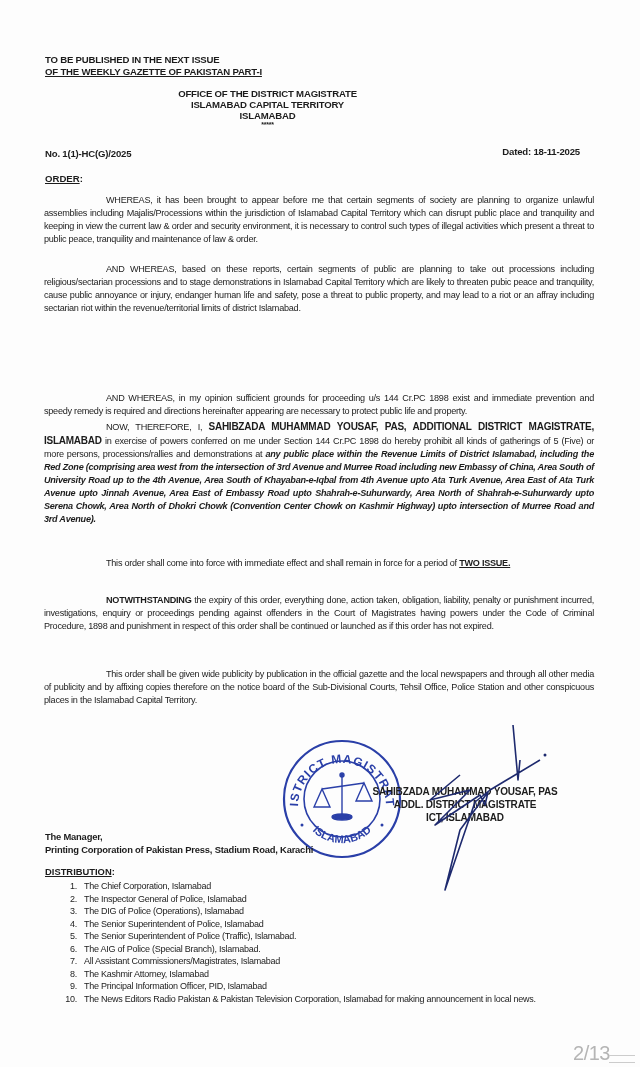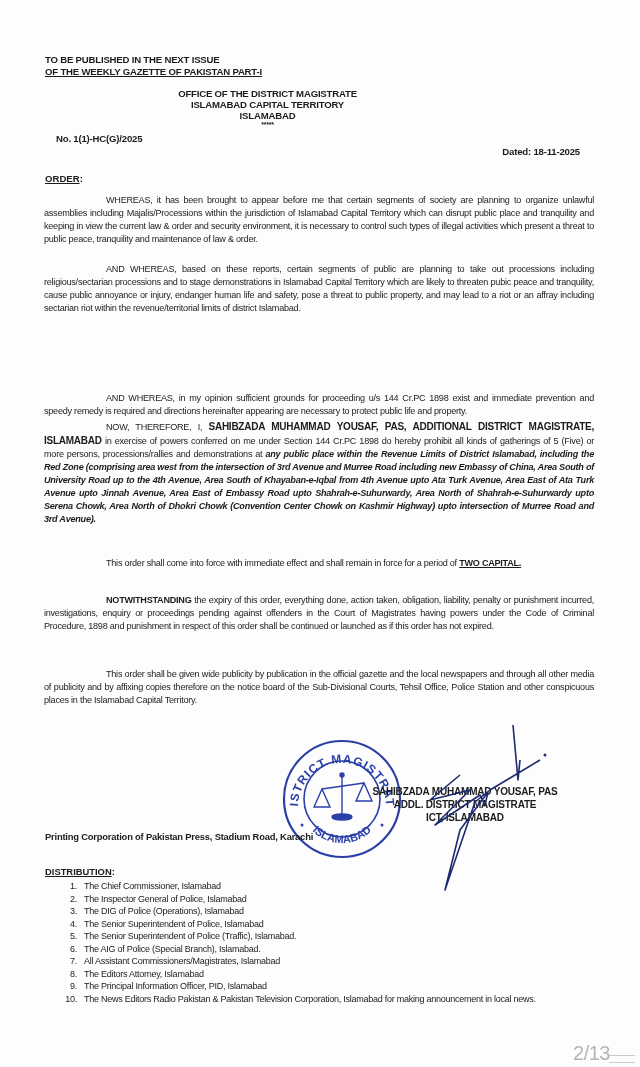--- a/index.html
+++ b/index.html
@@ -5,21 +5,21 @@
   html, body { margin:0; padding:0; }
   body {
     width:640px; height:1067px; background:#fdfdfd; position:relative; overflow:hidden;
     font-family:"Liberation Sans", sans-serif; color:#1c1c1c;
   }
   .page { position:absolute; left:0; top:0; width:640px; height:1067px; }
   .pub { position:absolute; left:45px; top:54px; font-size:9.6px; font-weight:bold; line-height:12px; letter-spacing:-0.2px; }
   .pub .l2 { text-decoration:underline; }
   .office { position:absolute; left:0; width:535px; top:88px; text-align:center; font-size:9.6px; font-weight:bold; line-height:11px; letter-spacing:-0.2px; }
   .office .stars { font-size:7px; line-height:7px; }
-  .no { position:absolute; left:45px; top:133px; font-size:9.6px; font-weight:bold; letter-spacing:-0.2px;margin-left:11px; }
+  .no { position:absolute; left:45px; top:148px; font-size:9.6px; font-weight:bold; letter-spacing:-0.2px; }
   .dated { position:absolute; right:60px; top:146px; font-size:9.6px; font-weight:bold; letter-spacing:-0.2px; }
   .order-h { position:absolute; left:45px; top:173px; font-size:9.6px; font-weight:bold; }
   .order-h u { text-decoration:underline; }
   .body { position:absolute; left:44px; width:550px; font-size:9.1px; line-height:13px; text-align:justify; letter-spacing:-0.25px; }
   .body p { margin:0; text-indent:62px; }
   .b { font-weight:bold; }
   .bi { font-weight:bold; font-style:italic; }
   .ul { text-decoration:underline; font-weight:bold; }
   .given { position:absolute; left:87px; top:727px; font-size:9.1px; letter-spacing:-0.25px; }
   .given .bi { text-decoration:underline; }
@@ -68,21 +68,21 @@
 
   <div class="body" style="top:384px;margin-top:8px;">
     <p>AND WHEREAS, in my opinion sufficient grounds for proceeding u/s 144 Cr.PC 1898 exist and immediate prevention and speedy remedy is required and directions hereinafter appearing are necessary to protect public life and property.</p>
   </div>
 
   <div class="body" style="top:420px;">
     <p><span>NOW, THEREFORE, I, </span><span class="b" style="font-size:10px;">SAHIBZADA MUHAMMAD YOUSAF, PAS, ADDITIONAL DISTRICT MAGISTRATE, ISLAMABAD</span><span> in exercise of powers conferred on me under Section 144 Cr.PC 1898 do hereby prohibit all kinds of gatherings of 5 (Five) or more persons, processions/rallies and demonstrations at </span><span class="bi">any public place within the Revenue Limits of District Islamabad, including the Red Zone (comprising area west from the intersection of 3rd Avenue and Murree Road including new Embassy of China, Area South of University Road up to the 4th Avenue, Area South of Khayaban-e-Iqbal from 4th Avenue upto Ata Turk Avenue, Area East of Ata Turk Avenue upto Jinnah Avenue, Area East of Embassy Road upto Shahrah-e-Suhurwardy, Area North of Shahrah-e-Suhurwardy upto Serena Chowk, Area North of Dhokri Chowk (Convention Center Chowk on Kashmir Highway) upto intersection of Murree Road and 3rd Avenue).</span></p>
   </div>
 
   <div class="body" style="top:557px;">
-    <p><span>This order shall come into force with immediate effect and shall remain in force for a period of </span><span class="ul">TWO CAPITAL.</span></p>
+    <p><span>This order shall come into force with immediate effect and shall remain in force for a period of </span><span class="ul">TWO ISSUE.</span></p>
   </div>
 
   <div class="body" style="top:594px;">
     <p><span class="b">NOTWITHSTANDING</span><span> the expiry of this order, everything done, action taken, obligation, liability, penalty or punishment incurred, investigations, enquiry or proceedings pending against offenders in the Court of Magistrates having powers under the Code of Criminal Procedure, 1898 and punishment in respect of this order shall be continued or launched as if this order has not expired.</span></p>
   </div>
 
   <div class="body" style="top:668px;">
     <p>This order shall be given wide publicity by publication in the official gazette and the local newspapers and through all other media of publicity and by affixing copies therefore on the notice board of the Sub-Divisional Courts, Tehsil Office, Police Station and other conspicuous places in the Islamabad Capital Territory.</p>
   </div>
 
@@ -117,29 +117,30 @@
     <div>ADDL. DISTRICT MAGISTRATE</div>
     <div>ICT, ISLAMABAD</div>
   </div>
 
   <svg class="signature" viewBox="0 0 170 175">
     <path d="M113 5 L118 60 L120 40 M60 55 L30 80 L70 70 L35 105 L80 75 L85 85 L88 72 L60 110 L45 170 L75 82 L90 70 L140 40" fill="none" stroke="#1e2a6e" stroke-width="1.6" stroke-linejoin="round"></path>
     <circle cx="145" cy="35" r="1.5" fill="#1e2a6e"></circle>
   </svg>
 
   <div class="mgr">
+    <div>The Manager,</div>
     <div>Printing Corporation of Pakistan Press, Stadium Road, Karachi</div>
   </div>
 
   <div class="dist-h"><span>DISTRIBUTION</span><b>:</b></div>
 
   <div class="dist">
     <div class="row">
         <span class="num">1.</span>
-        <span class="txt">The Chief Commissioner, Islamabad</span>
+        <span class="txt">The Chief Corporation, Islamabad</span>
       </div>
     <div class="row">
         <span class="num">2.</span>
         <span class="txt">The Inspector General of Police, Islamabad</span>
       </div>
     <div class="row">
         <span class="num">3.</span>
         <span class="txt">The DIG of Police (Operations), Islamabad</span>
       </div>
     <div class="row">
@@ -153,21 +154,21 @@
     <div class="row">
         <span class="num">6.</span>
         <span class="txt">The AIG of Police (Special Branch), Islamabad.</span>
       </div>
     <div class="row">
         <span class="num">7.</span>
         <span class="txt">All Assistant Commissioners/Magistrates, Islamabad</span>
       </div>
     <div class="row">
         <span class="num">8.</span>
-        <span class="txt">The Editors Attorney, Islamabad</span>
+        <span class="txt">The Kashmir Attorney, Islamabad</span>
       </div>
     <div class="row">
         <span class="num">9.</span>
         <span class="txt">The Principal Information Officer, PID, Islamabad</span>
       </div>
     <div class="row">
         <span class="num">10.</span>
         <span class="txt">The News Editors Radio Pakistan &amp; Pakistan Television Corporation, Islamabad for making announcement in local news.</span>
       </div>
   </div>

